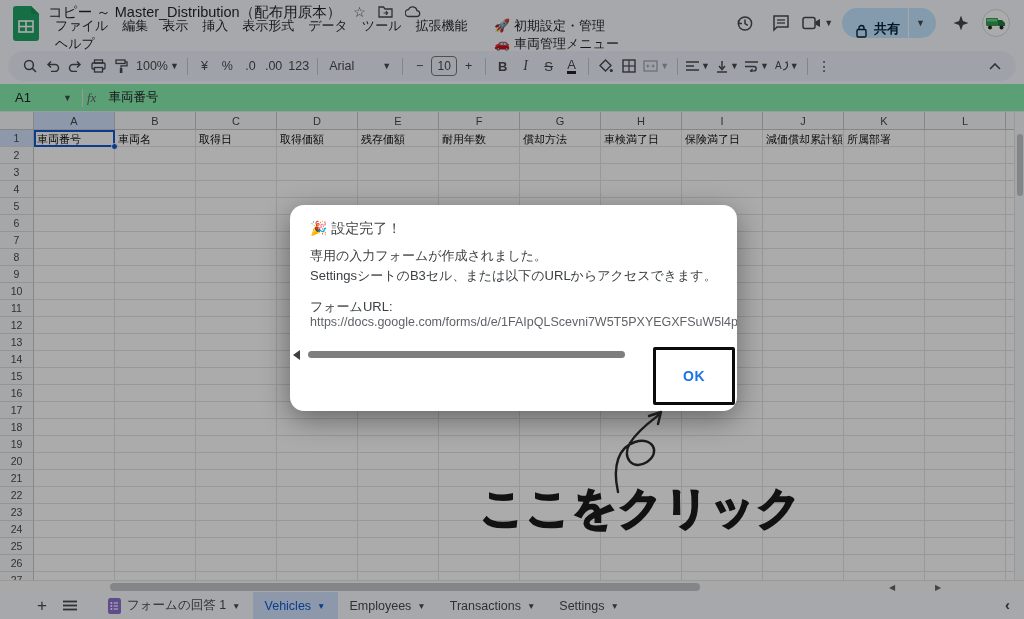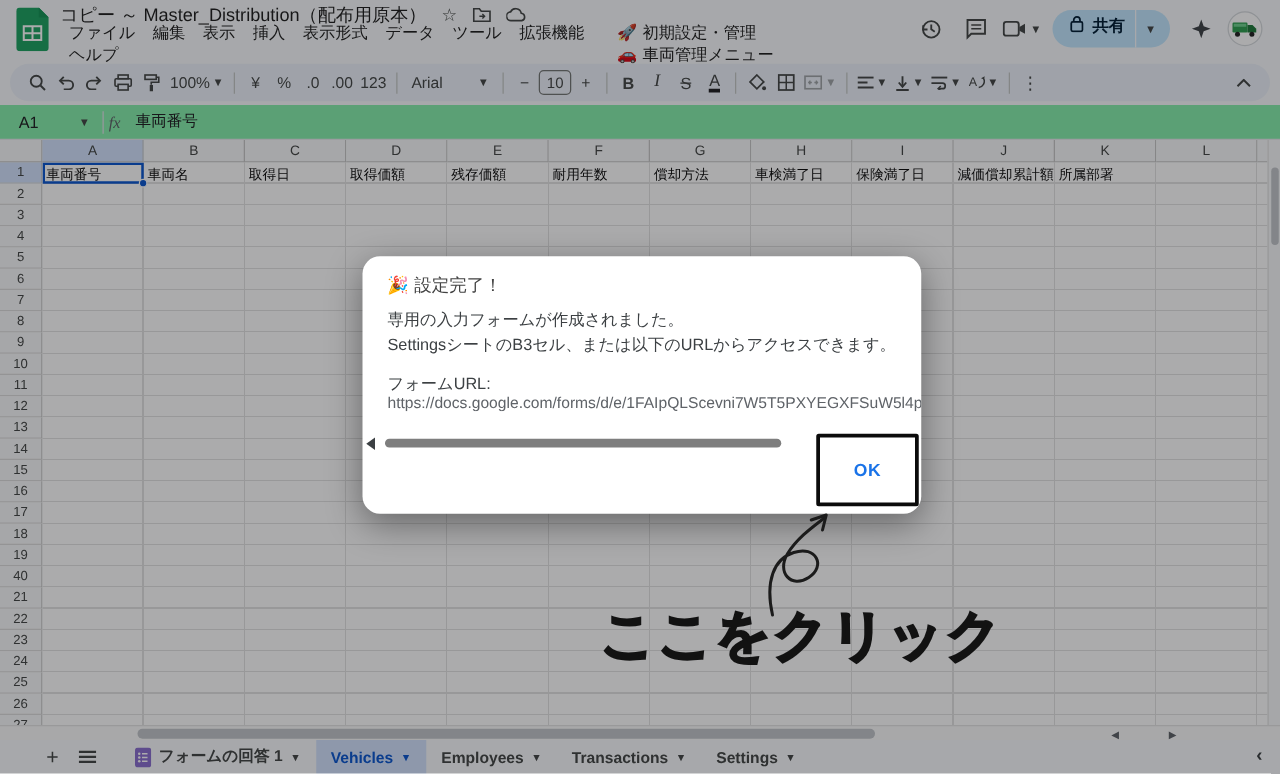--- a/index.html
+++ b/index.html
@@ -16,21 +16,21 @@
   .t-icon { color:#444746; font-size:14px; display:flex; align-items:center; }
   .menu-row { display:flex; align-items:center; height:22px; font-size:13px; color:#1f1f1f; }
   .menu-item { padding:1px 7px; border-radius:4px; white-space:nowrap; }
   .custom-menu { padding:1px 7px; white-space:nowrap; }
   .topbar-right { display:flex; align-items:center; gap:5px; margin:7px 14px 0 0; }
   .icon-btn { width:32px; height:32px; display:flex; align-items:center; justify-content:center; color:#444746; }
   .cam-group { display:flex; align-items:center; gap:2px; }
   .caret { font-size:9px; color:#444746; }
   .share { height:30px; border-radius:16px; background:#c2e7ff; display:flex; align-items:center;
            color:#001d35; font-size:13px; font-weight:700; margin:0 4px; }
-  .share-main { display:flex; align-items:flex-start; gap:7px; padding:4px 8px 0 14px; height:100%; }
+  .share-main { display:flex; align-items:flex-end; gap:7px; padding:4px 8px 0 14px; height:100%; }
   .share-caret { padding:0 11px 0 7px; height:100%; display:flex; align-items:center; border-left:1px solid #f9fbfd; }
   .avatar { width:28px; height:28px; border-radius:50%; background:#fff; border:1px solid #d5d9dd;
             display:flex; align-items:center; justify-content:center; overflow:hidden; }
 
   
   .toolbar { position:absolute; top:51px; left:8px; right:8px; height:30px; background:#edf2fa;
              border-radius:15px; display:flex; align-items:center; padding:0 10px; color:#444746;justify-content:flex-end; }
   .tb { height:24px; min-width:23px; padding:0 3px; border-radius:4px; display:flex; align-items:center;
         justify-content:center; font-size:12.5px; gap:2px; white-space:nowrap; }
   .tb-sep { width:1px; height:17px; background:#c4c7c5; margin:0 5px; flex:none; }
@@ -79,21 +79,21 @@
   .hthumb { position:absolute; left:110px; top:2px; width:590px; height:8px; background:#c2c6ca; border-radius:4px; }
   .h-arrow { position:absolute; top:0; width:12px; height:12px; color:#5f6368; font-size:8px;
              display:flex; align-items:center; justify-content:center; }
 
   
   .tabbar { position:absolute; left:0; top:592px; right:0; height:27px; background:#f9fbfd;
             display:flex; align-items:center; }
   .tabbar-btn { width:28px; text-align:center; color:#444746; font-size:17px; }
   .tabbar-btn.first { margin-left:28px; }
   .tabs { display:flex; align-items:stretch; height:27px; margin-left:12px; }
-  .tab { display:flex; align-items:center; gap:6px; padding:0 12px; font-size:12.5px; color:#444746; font-weight:700; }
+  .tab { display:flex; align-items:center; gap:6px; padding:0 12px; font-size:12.5px; color:#444746; font-weight:400; }
   .tab .caret { font-size:8.5px; }
   .tab .tab-sheet-icon { display:none; }
   .tab.has-icon .tab-sheet-icon { display:inline-flex; }
   .tab.active { background:#d3e3fd; color:#0b57d0; }
   .tab.active .caret { color:#0b57d0; }
   .tab-right-chevron { position:absolute; right:14px; top:4px; font-size:15px; font-weight:700; color:#3c4043; }
 
   
   .dim { position:absolute; inset:0; background:rgba(8,9,12,.34); z-index:40; }
 
@@ -375,21 +375,21 @@
         <div class="row-h">10</div>
         <div class="row-h">11</div>
         <div class="row-h">12</div>
         <div class="row-h">13</div>
         <div class="row-h">14</div>
         <div class="row-h">15</div>
         <div class="row-h">16</div>
         <div class="row-h">17</div>
         <div class="row-h">18</div>
         <div class="row-h">19</div>
-        <div class="row-h">40</div>
+        <div class="row-h">20</div>
         <div class="row-h">21</div>
         <div class="row-h">22</div>
         <div class="row-h">23</div>
         <div class="row-h">24</div>
         <div class="row-h">25</div>
         <div class="row-h">26</div>
         <div class="row-h">27</div>
       </div>
     <div class="cells">
       <div class="row1">

